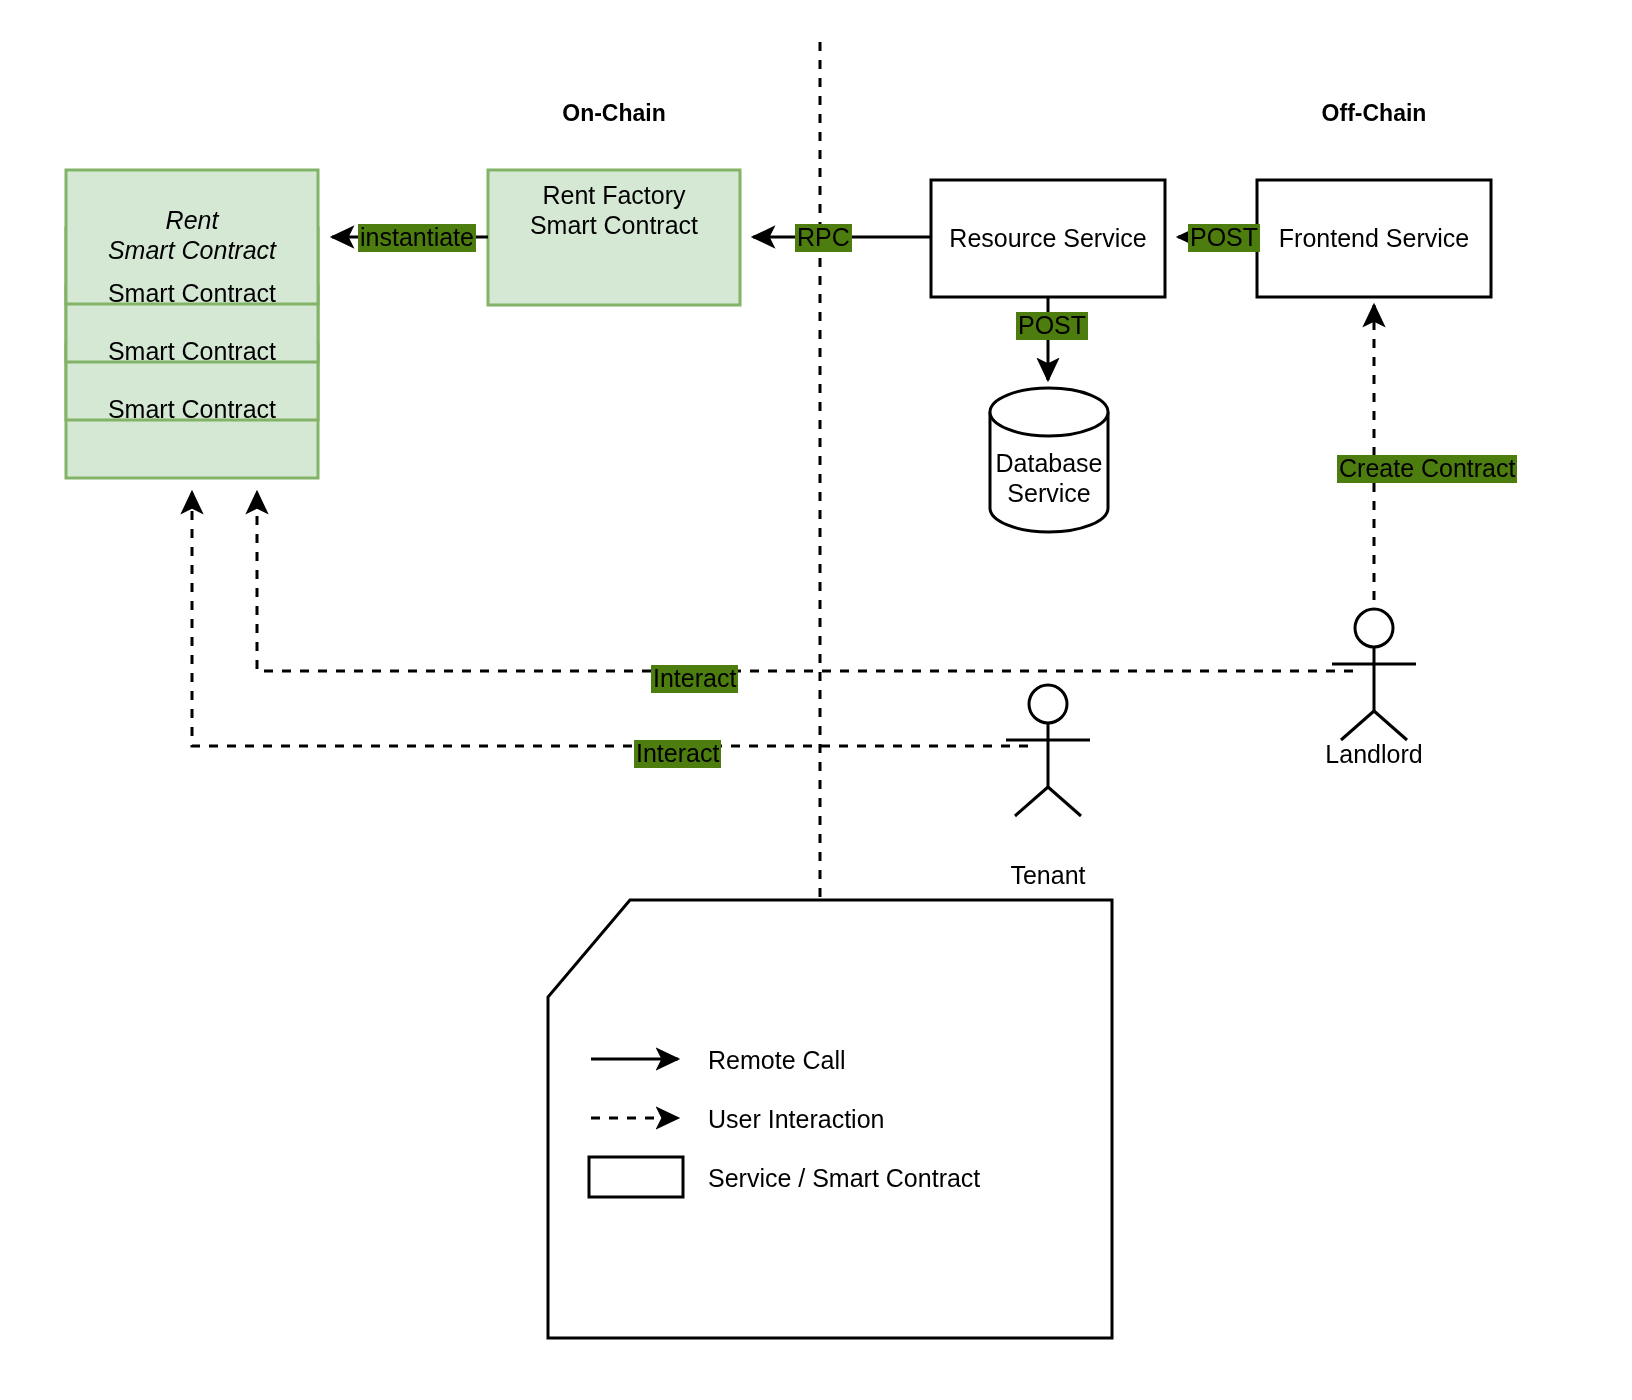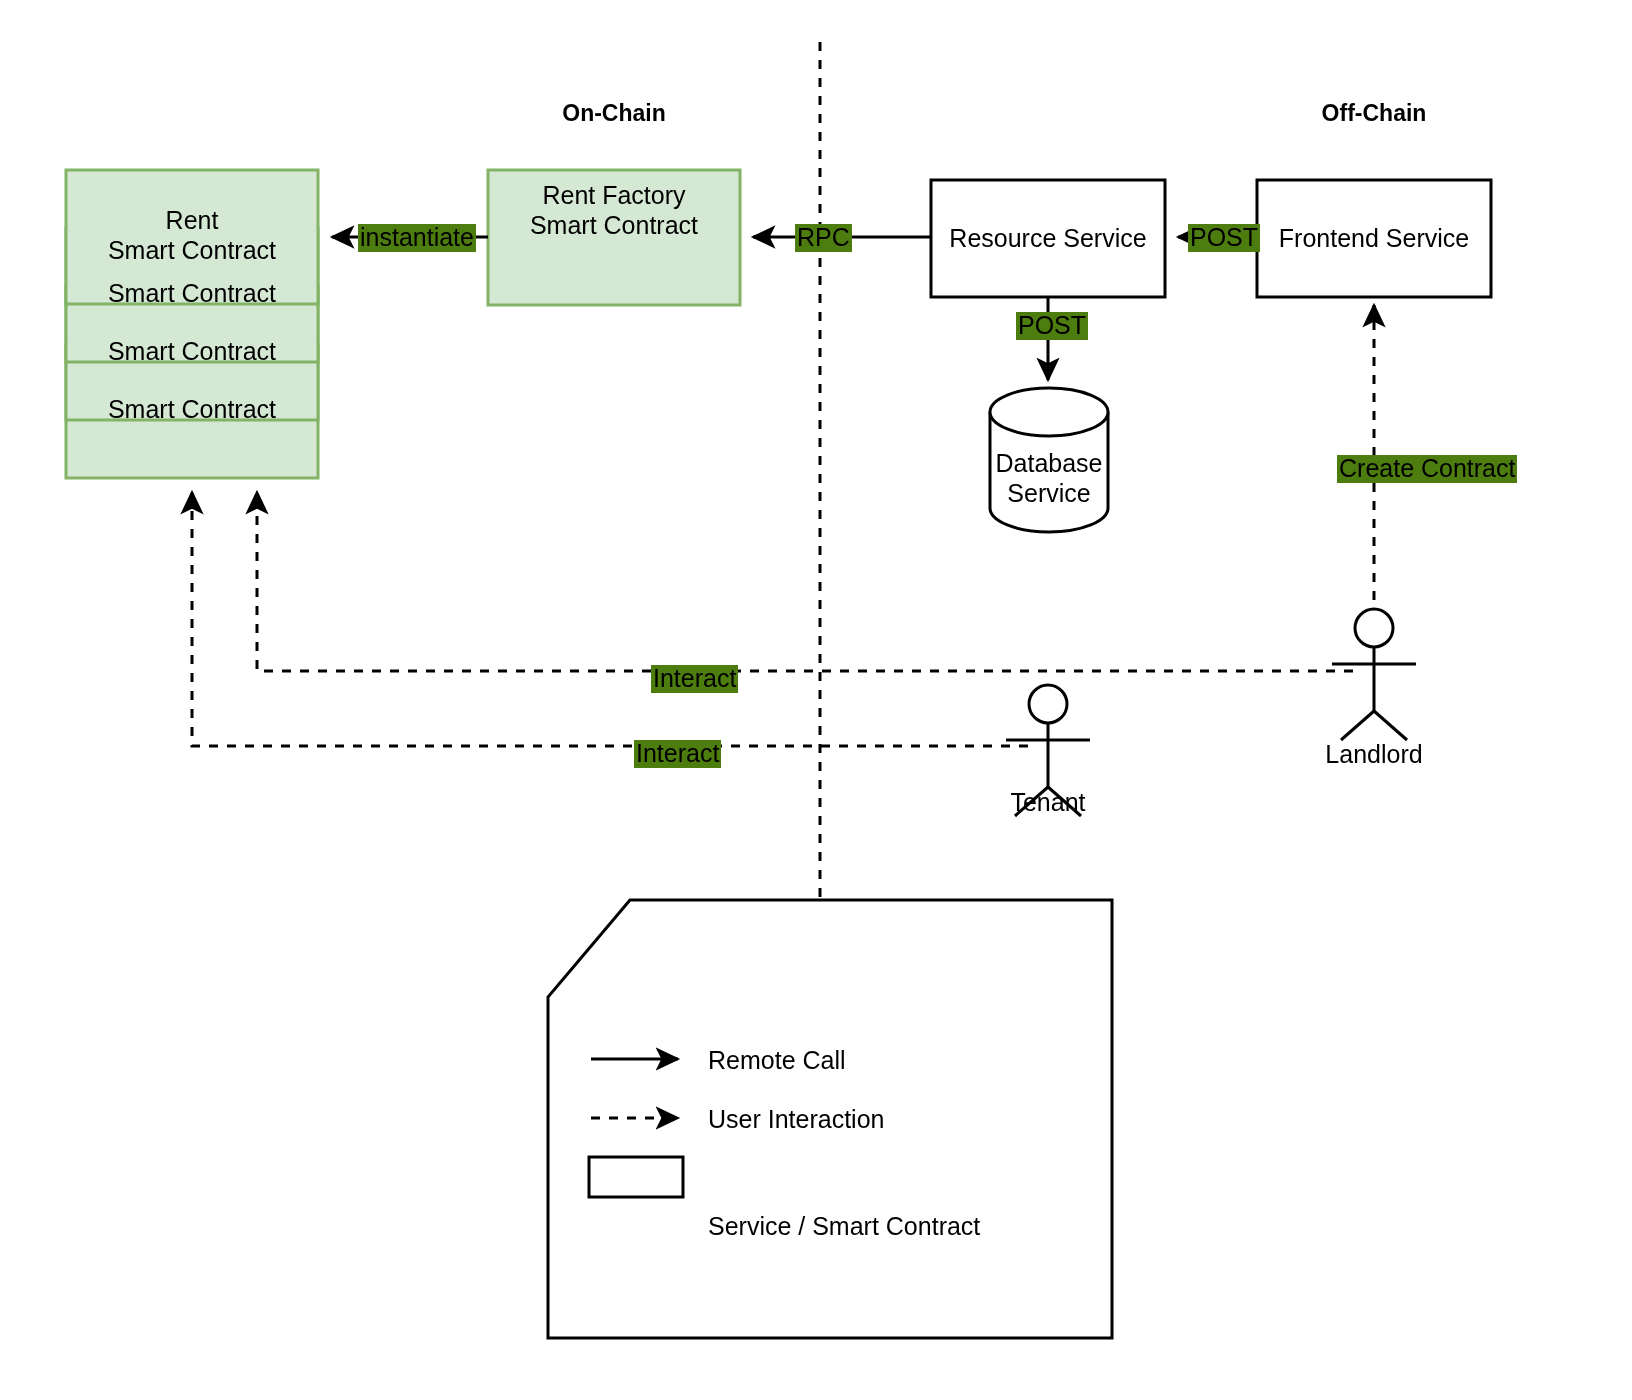--- a/index.html
+++ b/index.html
@@ -137,21 +137,21 @@
     <line x1="591" y1="1059" x2="678" y2="1059" stroke="#000000" stroke-width="3" marker-end="url(#arrowSolidEnd)"></line>
 
     <line x1="591" y1="1118" x2="678" y2="1118" stroke="#000000" stroke-width="3" stroke-dasharray="9 9" marker-end="url(#arrowSolidEnd)"></line>
 
     <rect x="589" y="1157" width="94" height="40" fill="#ffffff" stroke="#000000" stroke-width="3"></rect>
   </svg>
 
   <div class="section-title" style="left:498px; top:100px; width:232px;">On-Chain</div>
   <div class="section-title" style="left:1258px; top:100px; width:232px;">Off-Chain</div>
 
-  <div class="node-label" style="left:70px; top:170px; width:244px; height:130px;">Rent
+  <div class="node-label" style="left:70px; top:170px; width:244px; height:130px;font-style:italic;">Rent
 Smart Contract</div>
   <div class="node-label" style="left:70px; top:228px; width:244px; height:130px;">Smart Contract</div>
   <div class="node-label" style="left:70px; top:286px; width:244px; height:130px;">Smart Contract</div>
   <div class="node-label" style="left:70px; top:344px; width:244px; height:130px;">Smart Contract</div>
 
   <div class="node-label" style="left:492px; top:154px; width:244px; height:112px;">Rent Factory
 Smart Contract</div>
 
   <div class="node-label" style="left:1261px; top:180px; width:226px; height:117px;">Frontend Service</div>
 
@@ -161,20 +161,20 @@
 Service</div>
 
   <div class="edge-label" style="left:358px; top:224px;">instantiate</div>
   <div class="edge-label" style="left:795px; top:224px;">RPC</div>
   <div class="edge-label" style="left:1188px; top:224px;">POST</div>
   <div class="edge-label" style="left:1016px; top:312px;">POST</div>
   <div class="edge-label" style="left:1297px; top:455px;margin-left:40px;">Create Contract</div>
   <div class="edge-label" style="left:651px; top:665px;">Interact</div>
   <div class="edge-label" style="left:634px; top:740px;">Interact</div>
 
-  <div class="actor-name" style="left:948px; top:788px; width:200px;">Tenant</div>
+  <div class="actor-name" style="left:948px; top:861px; width:200px;">Tenant</div>
   <div class="actor-name" style="left:1274px; top:740px; width:200px;">Landlord</div>
 
   <div class="legend-text" style="left:708px; top:1046px;">Remote Call</div>
   <div class="legend-text" style="left:708px; top:1105px;">User Interaction</div>
-  <div class="legend-text" style="left:708px; top:1164px;margin-top:48px;">Service / Smart Contract</div>
+  <div class="legend-text" style="left:708px; top:1164px;">Service / Smart Contract</div>
 
 </div>
 
 </body></html>

